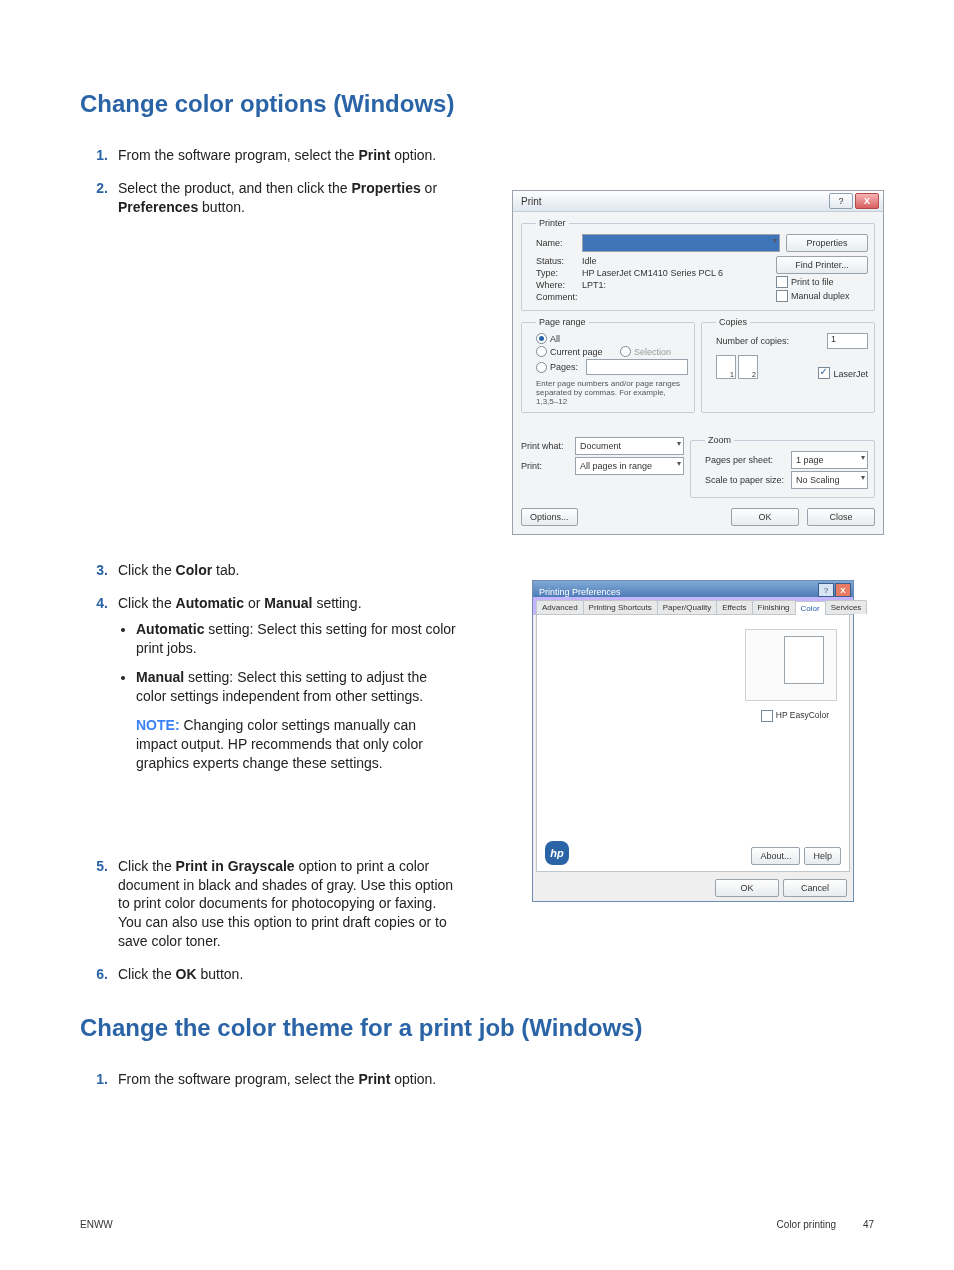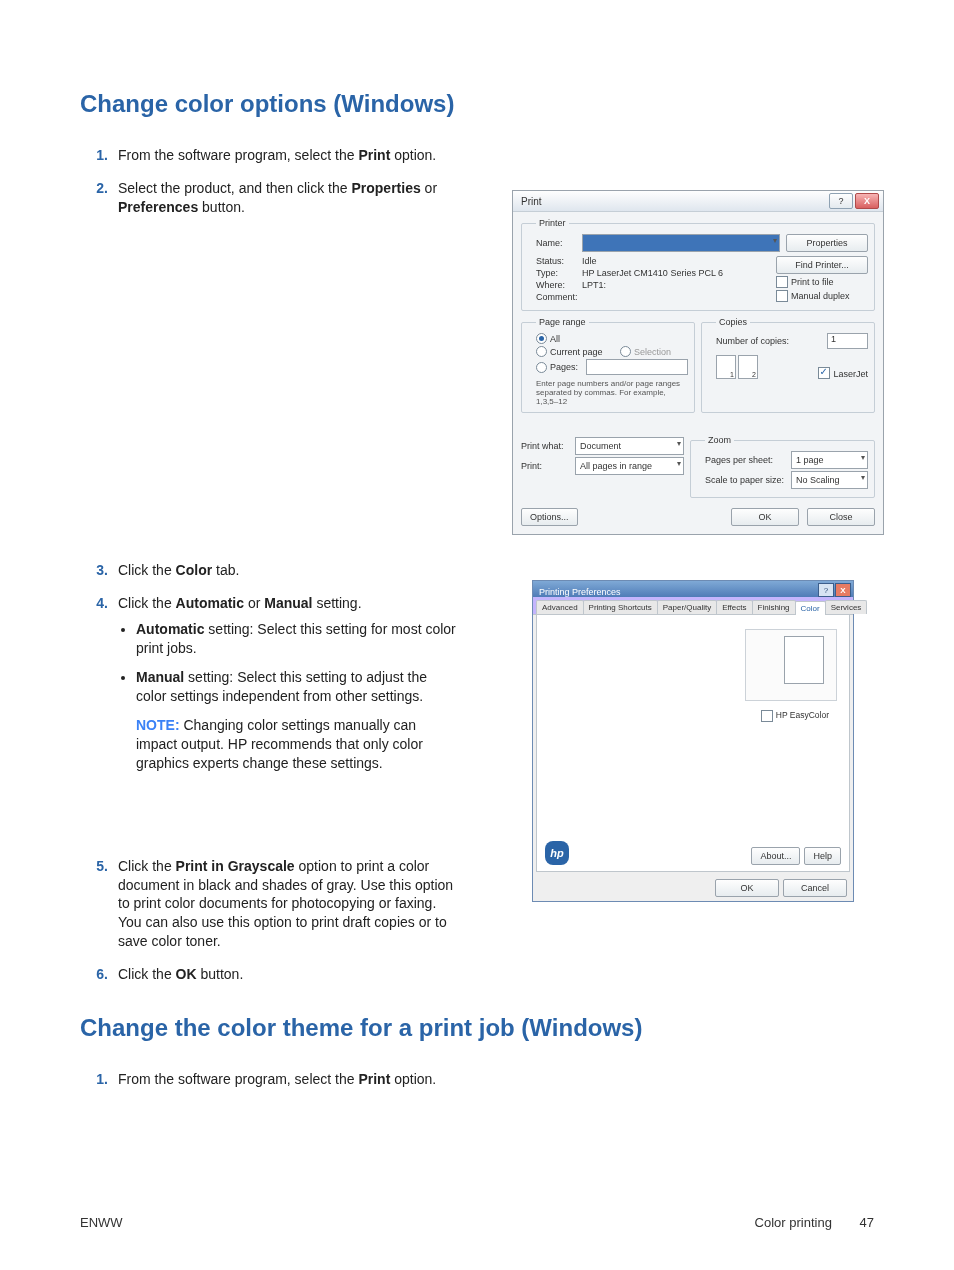--- a/index.html
+++ b/index.html
@@ -7,21 +7,21 @@
   h1{font-family:"Arial Black",Arial,sans-serif;font-weight:900;font-size:24px;color:#2a64a7;margin:0 0 28px 0}
   h1.section2{margin-top:30px}
   ol.steps{list-style:none;margin:0;padding:0;max-width:380px}
   ol.steps>li{display:flex;margin-bottom:14px;font-size:14px;line-height:1.35}
   ol.steps>li .num{color:#2a64a7;font-weight:900;font-family:"Arial Black",Arial,sans-serif;width:28px;flex:none;text-align:right;padding-right:10px}
   ol.steps>li .body{flex:1}
   .b{font-weight:bold}
   ul.bul{list-style:disc;margin:8px 0 8px 18px;padding:0}
   ul.bul>li{margin-bottom:10px}
   .note .lbl{font-weight:900;font-family:"Arial Black",Arial,sans-serif;color:#3b82f6}
-  .footer{position:absolute;left:80px;right:80px;bottom:40px;display:flex;justify-content:space-between;font-size:13px;color:#333}
+  .footer{position:absolute;left:80px;right:80px;bottom:40px;display:flex;justify-content:space-between;font-size:10px;color:#333}
   .footer .pn{margin-left:24px}
 
   
   .shot1{position:absolute;right:70px;top:190px;width:370px;border:1px solid #9aa3ac;background:#f2f4f6;font-family:Tahoma,Arial,sans-serif;font-size:9px;color:#333}
   .titlebar{display:flex;align-items:center;height:20px;background:linear-gradient(#fefefe,#dfe6ee);border-bottom:1px solid #c5ced6;padding:0 4px 0 8px}
   .titlebar .ttl{flex:1;font-size:10px}
   .wbtn{display:inline-flex;align-items:center;justify-content:center;width:22px;height:14px;border:1px solid #8fa2b3;border-radius:2px;background:linear-gradient(#fefefe,#e4eaef);margin-left:2px;font-size:9px}
   .wbtn.close{background:linear-gradient(#f7b4b4,#d86060);color:#fff;border-color:#b04a4a;font-weight:bold}
   .dlgbody{padding:6px 8px 8px 8px}
   fieldset{border:1px solid #c5ced6;border-radius:2px;margin:0 0 6px 0;padding:4px 6px 6px 14px}

